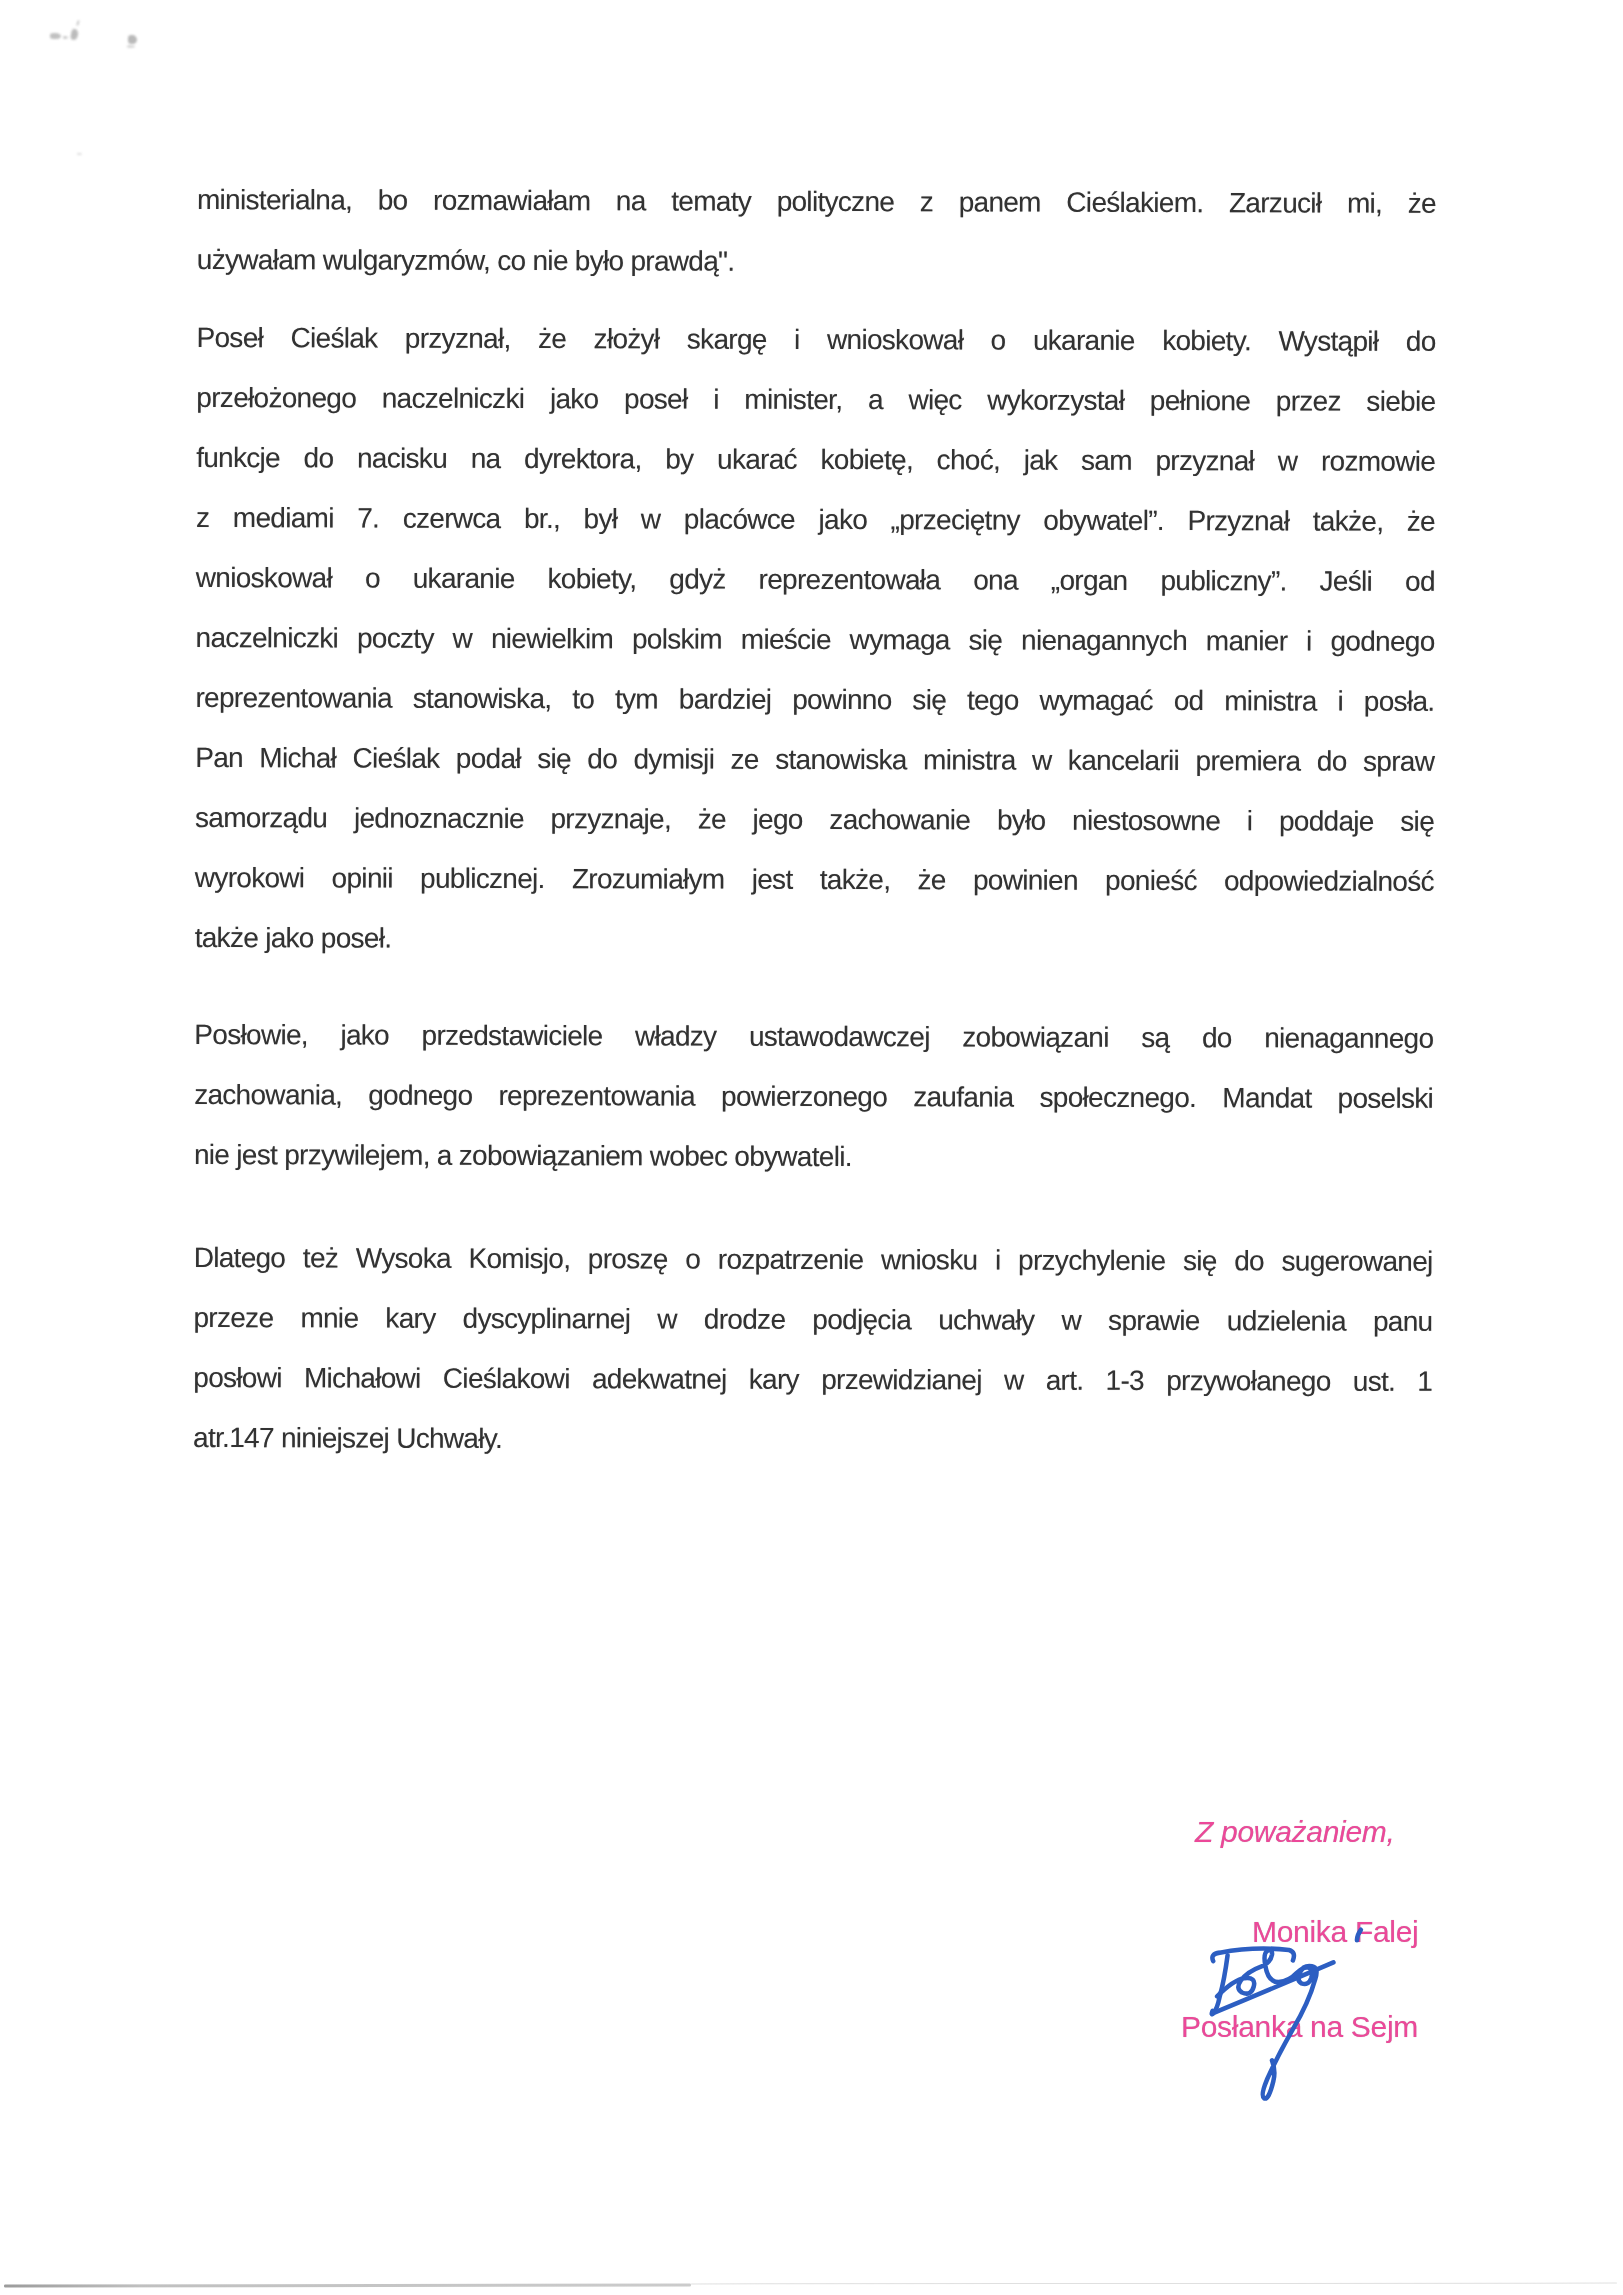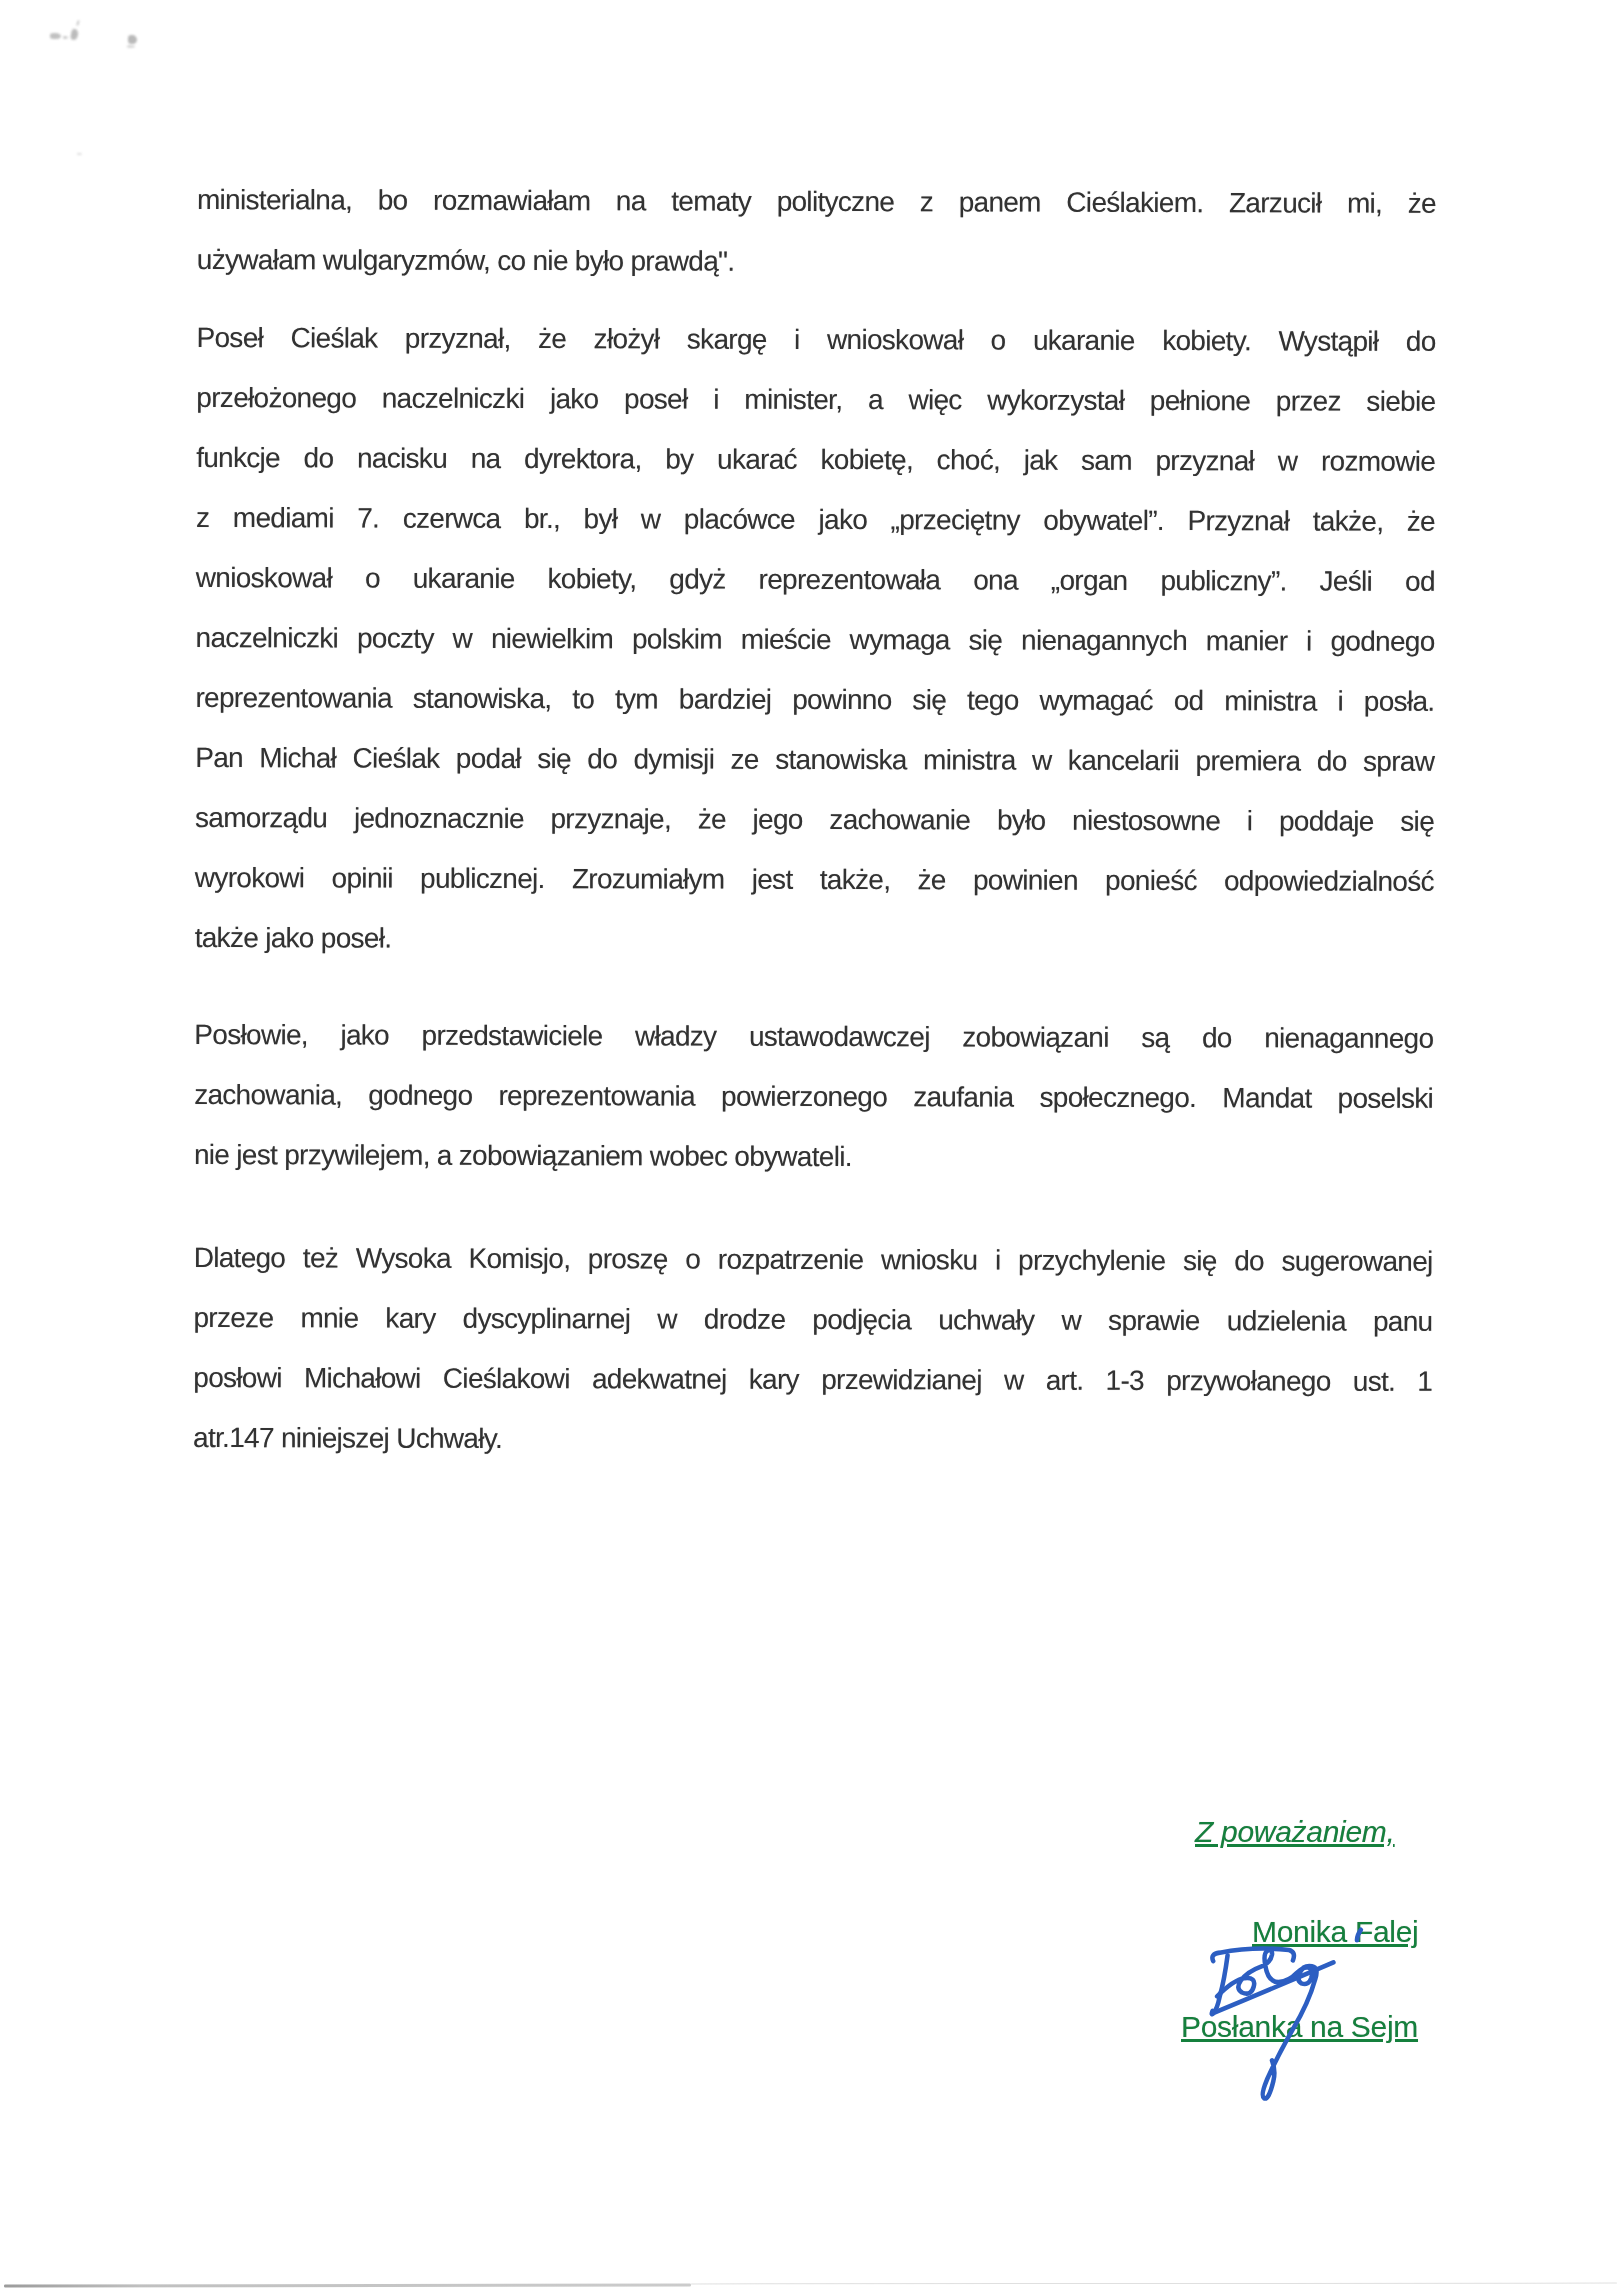--- a/index.html
+++ b/index.html
@@ -16,22 +16,22 @@
     color:#323232;text-shadow:0 0 0.7px rgba(45,45,45,.38);
   }
   .para.p1{top:170px;}
   .para.p2{top:308px;}
   .para.p3{top:1005px;}
   .para.p4{top:1228px;}
   .line{text-align:justify;text-align-last:justify;height:60px;}
   .line.line-last{text-align-last:left;}
   
   .closing-line{
-    position:absolute;color:#15803d;font-size:30px;line-height:39px;
-    letter-spacing:-0.3px;text-shadow:0 0 0.7px rgba(45,45,45,.38);white-space:nowrap;text-decoration:underline;
+    position:absolute;color:#ec4899;font-size:30px;line-height:39px;
+    letter-spacing:-0.3px;text-shadow:0 0 0.7px rgba(45,45,45,.38);white-space:nowrap;
   }
   .salutation{left:1195px;top:1812px;font-style:italic;}
   .signer-name{left:1252px;top:1912px;}
   .signer-title{left:1181px;top:2007px;}
   .signature-svg{position:absolute;left:1204px;top:1918px;width:170px;height:196px;}
   
   .smudge{position:absolute;background:#8f8f8f;border-radius:40% 60% 55% 45%;filter:blur(0.8px);}
   .smudge.s1{left:50px;top:33px;width:10.5px;height:5.9px;opacity:.55;}
   .smudge.s1b{left:63px;top:36px;width:4.6px;height:2.6px;opacity:.45;}
   .smudge.s2{left:71px;top:29px;width:7.2px;height:11px;opacity:.6;transform:rotate(12deg);}

